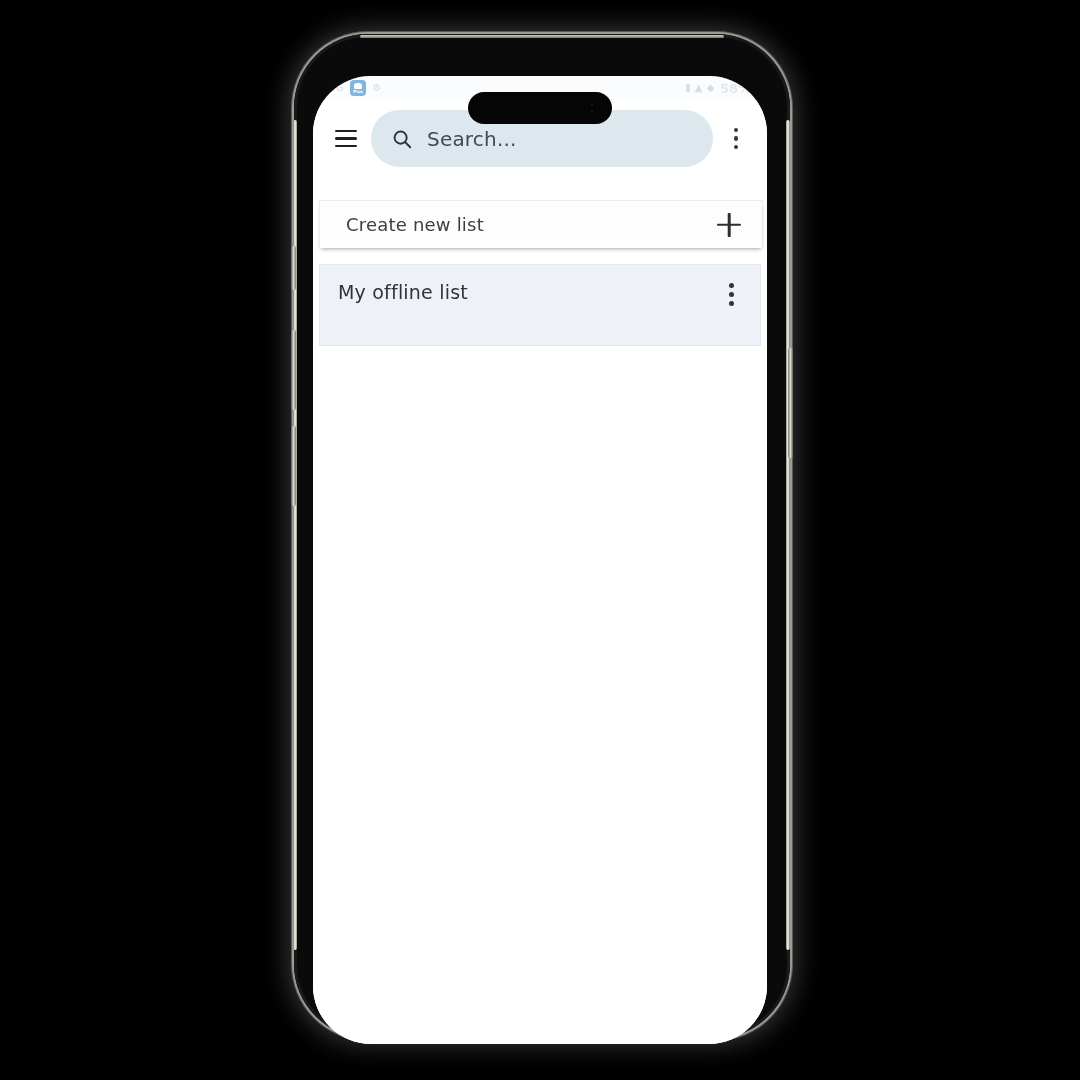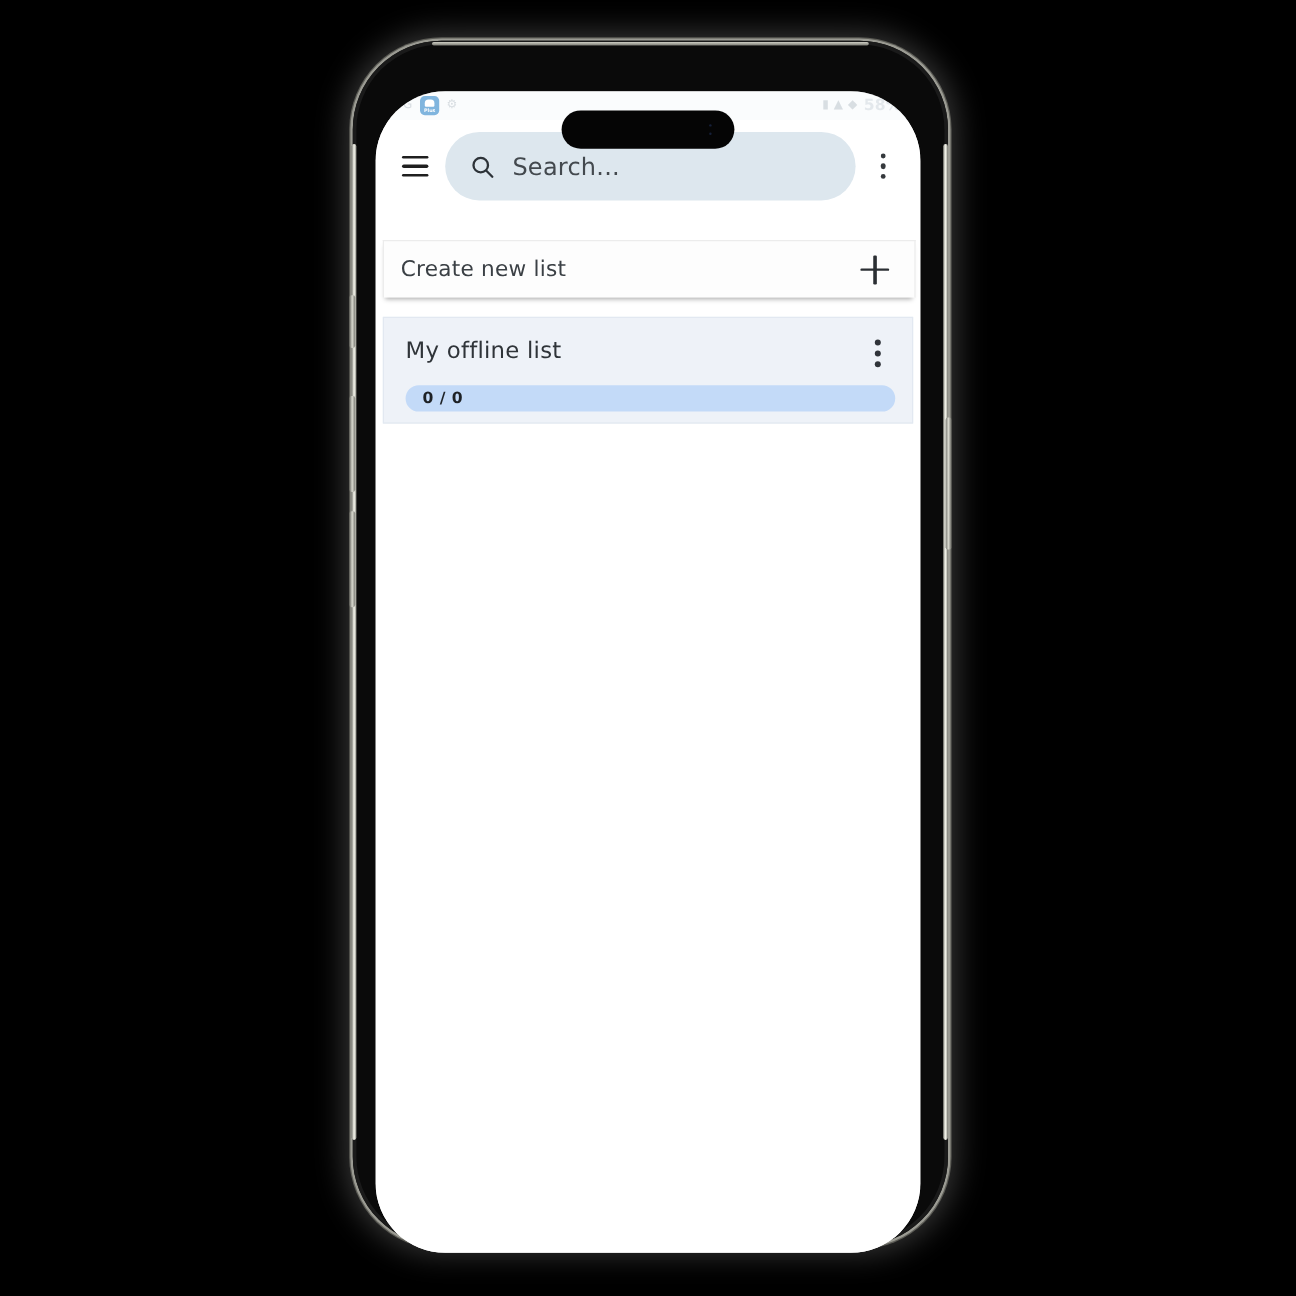--- a/index.html
+++ b/index.html
@@ -260,21 +260,21 @@
   
   #create-list-card {
     margin: 0 4px 0 6px;
     height: 48px;
     background: #fdfdfd;
     border: 1px solid #ececec;
     border-bottom: none;
     display: flex;
     align-items: center;
     justify-content: space-between;
-    padding: 0 18px 0 14px;
+    padding: 0 18px 0 26px;
     box-shadow: 0 3px 4px -2px rgba(0,0,0,0.35);
     cursor: pointer;
   }
   #create-list-label {
     font-size: 18px;
     color: #3b4045;
     letter-spacing: .2px;
   }
   #create-list-plus {
     width: 30px; height: 30px;
@@ -304,21 +304,21 @@
     margin-top: 16px;
     padding: 0 6px 0 6px;
     display: flex;
     flex-direction: column;
     gap: 12px;
   }
 
   .list-card {
     background: #eef2f8;
     border: 1px solid #e2e8f1;
-    padding: 16px 14px 9px 18px;
+    padding: 16px 14px 24px 18px;
     cursor: pointer;
   }
   .list-card-header {
     display: flex;
     align-items: flex-start;
     justify-content: space-between;
     margin-bottom: 12px;
   }
   .list-card-title {
     font-size: 19px;
@@ -433,23 +433,20 @@
 
         <div class="list-card">
           <div class="list-card-header">
             <span class="list-card-title">My offline list</span>
             <span class="list-card-menu">
               <i></i>
                 <i></i>
                 <i></i>
             </span>
           </div>
-          <div class="progress-track">
-            <span class="progress-label">0 / 0</span>
-          </div>
         </div>
 
       </div>
 
     </div>
 
   </div>
 </div>
 
 </body></html>

